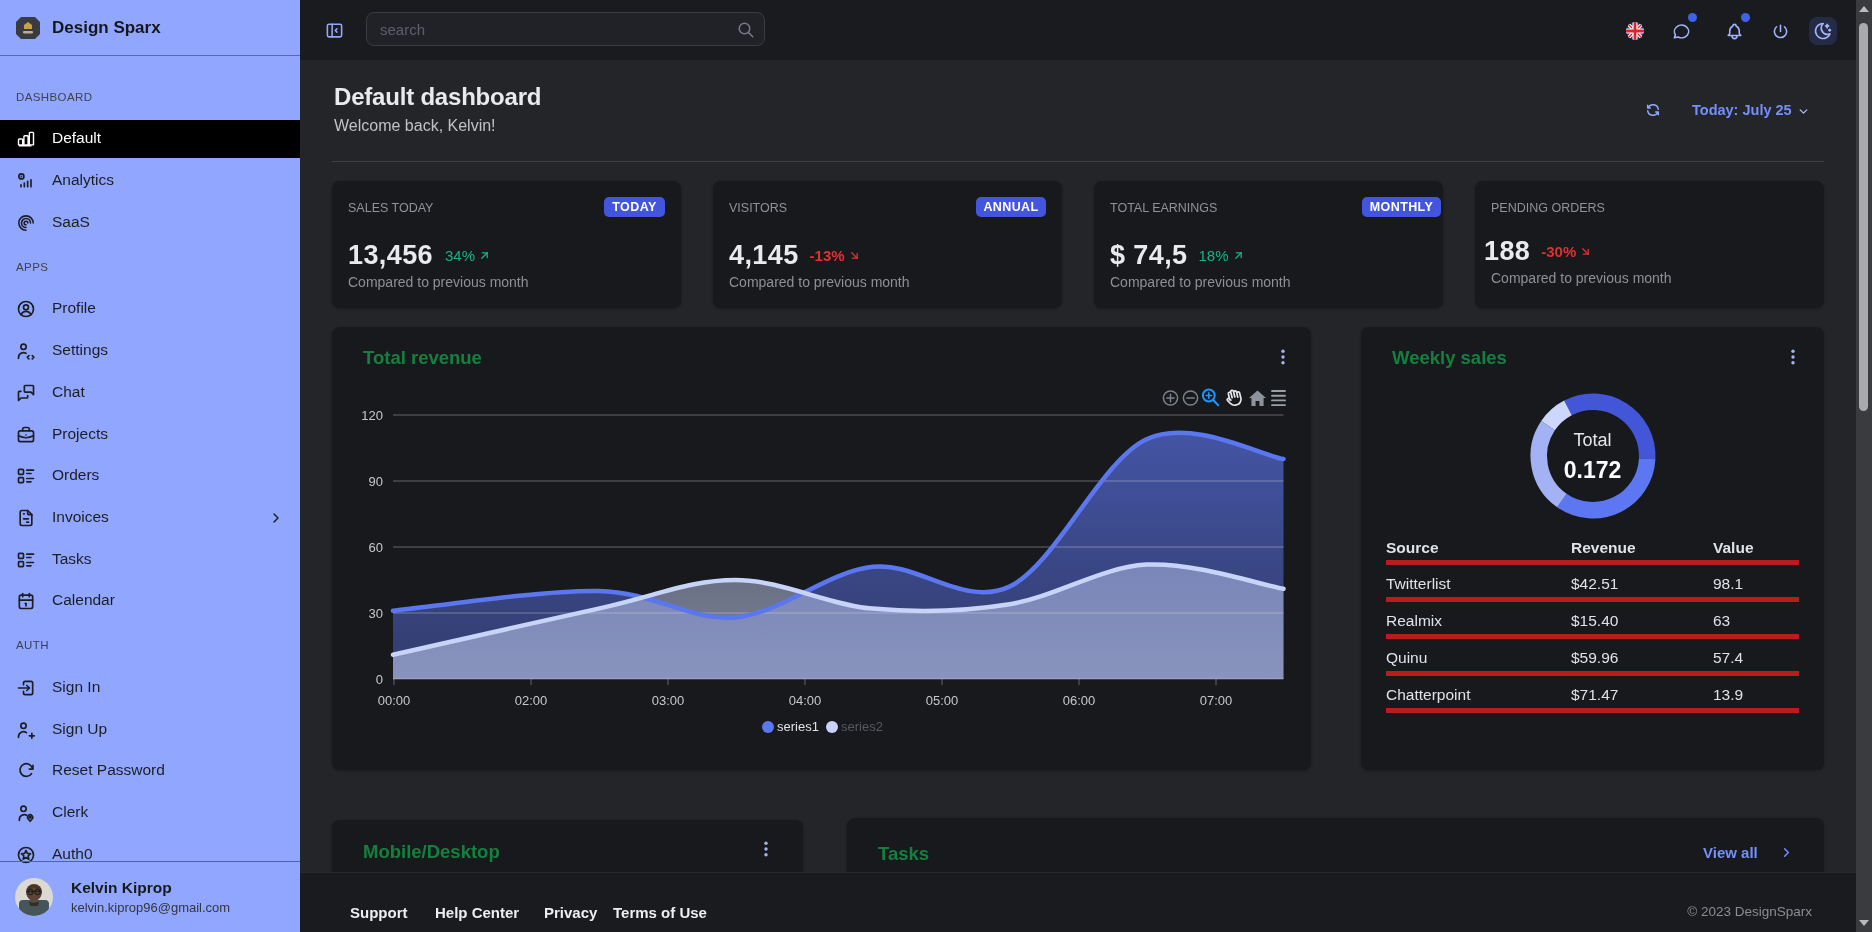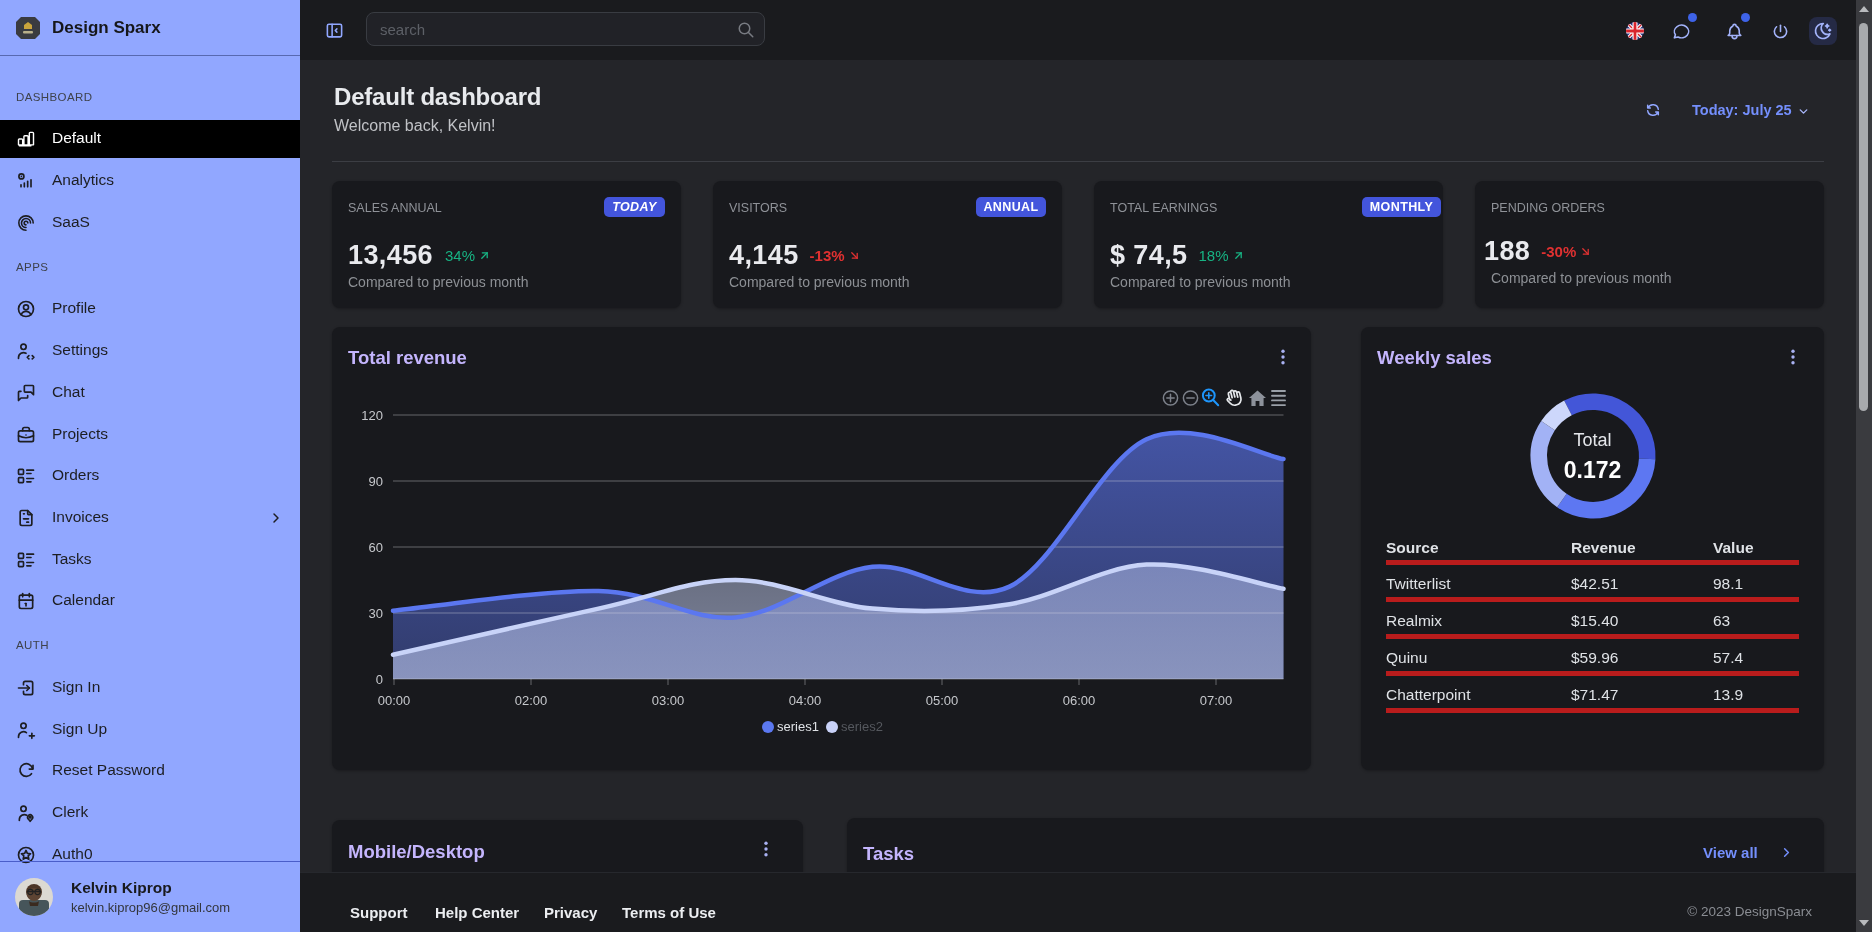--- a/index.html
+++ b/index.html
@@ -22,21 +22,21 @@
 #searchbox .ph { position:absolute; left:13px; top:8px; font-size:15px; color:#5d6067; }
 .badge-dot { position:absolute; width:9px; height:9px; border-radius:50%; background:#3e63e8; }
 #moonbtn { position:absolute; width:28px; height:28px; border-radius:8px; background:#252a45; }
 
 .card { position:absolute; background:#18191d; border-radius:8px; box-shadow:0 1px 3px rgba(0,0,0,.3); }
 .statlabel { position:absolute; left:16px; top:20px; font-size:12.5px; color:#8f9298; }
 .statbadge { position:absolute; top:16px; height:20px; background:#4355dc; color:#fff; border-radius:5px; font-size:12.5px; font-weight:700; letter-spacing:.4px; line-height:20px; text-align:center; }
 .statcmp { position:absolute; left:16px; top:93px; font-size:14px; color:#8d9095; }
 .green { color:#17b383; }
 .red { color:#e03131; }
-.cardtitle { position:absolute; left:16px; top:20px; font-size:18.5px; font-weight:700; color:#c4b5fd; }
+.cardtitle { position:absolute; left:31px; top:20px; font-size:18.5px; font-weight:700; color:#15803d; }
 .kebab { position:absolute; top:22px; }
 
 .wtable { position:absolute; left:25px; top:210px; width:413px; font-size:15.5px; color:#dfe2e6; }
 .wtable .trow { position:relative; height:37px; line-height:37px; border-bottom:5px solid #b91c1c;text-decoration:underline; }
 .wtable .c1 { position:absolute; left:0; }
 .wtable .c2 { position:absolute; left:185px; }
 .wtable .c3 { position:absolute; left:327px; }
 .wtable .thead { font-weight:700; height:28px; line-height:22px; }
 
 #footer { position:absolute; left:300px; top:872px; width:1556px; height:60px; background:#1a1b1e; border-top:1px solid #26282d; z-index:6; }
@@ -284,22 +284,22 @@
       <path d="M20 11a8.1 8.1 0 0 0-15.5-2m-.5-4v4h4"></path>
       <path d="M4 13a8.1 8.1 0 0 0 15.5 2m.5 4v-4h-4"></path>
     </svg>
   <div class="abs" style="left:1692px;top:102px;font-size:14.5px;font-weight:700;color:#748ffc;text-align:center;">Today: July 25</div>
   <svg class="abs" style="left:1797px;top:105px;" width="13" height="13" viewBox="0 0 24 24" fill="none" stroke="#a7b5f8" stroke-width="2.6" stroke-linecap="round" stroke-linejoin="round">
       <path d="M6 9l6 6 6-6"></path>
     </svg>
   <div class="abs" style="left:332px;top:161px;width:1492px;border-top:1px solid #3c3e44;"></div>
 
   <div class="card" style="left:332px;top:181px;width:349px;height:127px;">
-    <div class="statlabel">SALES ANNUAL</div>
-    <div class="statbadge" style="left:272px;width:61px;font-style:italic;">TODAY</div>
+    <div class="statlabel">SALES TODAY</div>
+    <div class="statbadge" style="left:272px;width:61px;">TODAY</div>
     <div class="abs" style="left:16px;top:57px;height:34px;display:flex;align-items:center;gap:12px;">
       <span style="font-size:27px;font-weight:600;color:#e9eaee;letter-spacing:.4px;">13,456</span>
       <span class="green" style="font-size:15px;display:flex;align-items:center;gap:3px;">34% <svg width="13" height="13" viewBox="0 0 24 24" fill="none" stroke="#17b383" stroke-width="2.4" stroke-linecap="round" stroke-linejoin="round">
             <path d="M7 17L17 7"></path>
             <path d="M8 7h9v9"></path>
           </svg></span>
     </div>
     <div class="statcmp">Compared to previous month</div>
   </div>
   <div class="card" style="left:713px;top:181px;width:349px;height:127px;">
@@ -477,21 +477,21 @@
     <svg class="abs" style="left:932px;top:27px;" width="15" height="15" viewBox="0 0 24 24" fill="none" stroke="#748ffc" stroke-width="2.4" stroke-linecap="round" stroke-linejoin="round">
         <path d="M9 6l6 6-6 6"></path>
       </svg>
   </div>
 </div>
 
 <div id="footer">
   <div class="flink" style="left:50px;">Support</div>
   <div class="flink" style="left:135px;">Help Center</div>
   <div class="flink" style="left:244px;">Privacy</div>
-  <div class="flink" style="left:322px;text-align:center;">Terms of Use</div>
+  <div class="flink" style="left:313px;text-align:center;">Terms of Use</div>
   <div class="fcopy" style="right:44px;">© 2023 DesignSparx</div>
 </div>
 
 <div id="sbar">
   <div class="tri-up"></div>
   <div class="thumb"></div>
   <div class="tri-dn"></div>
 </div>
 
 </body></html>

